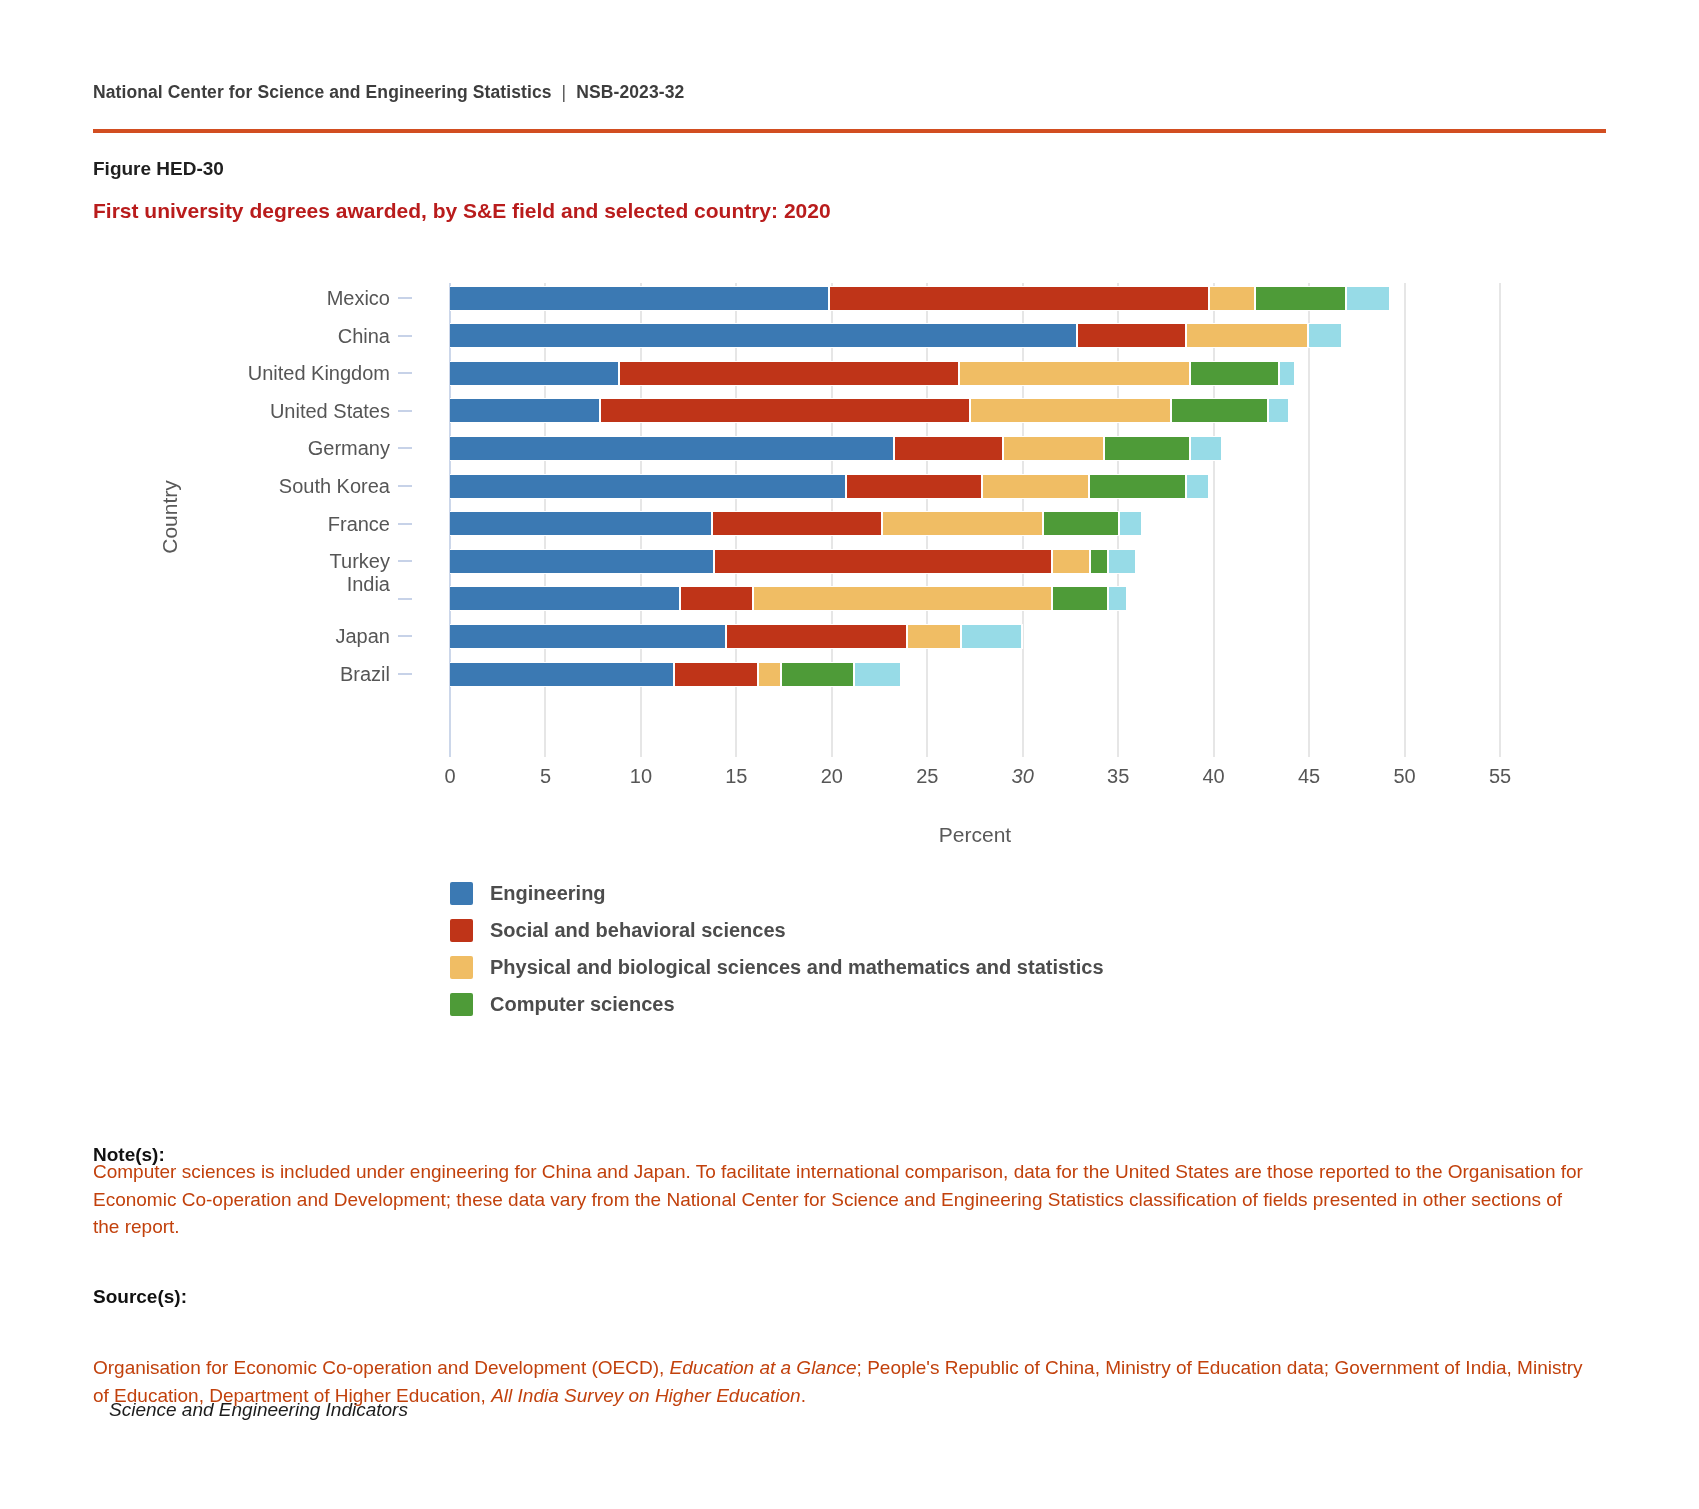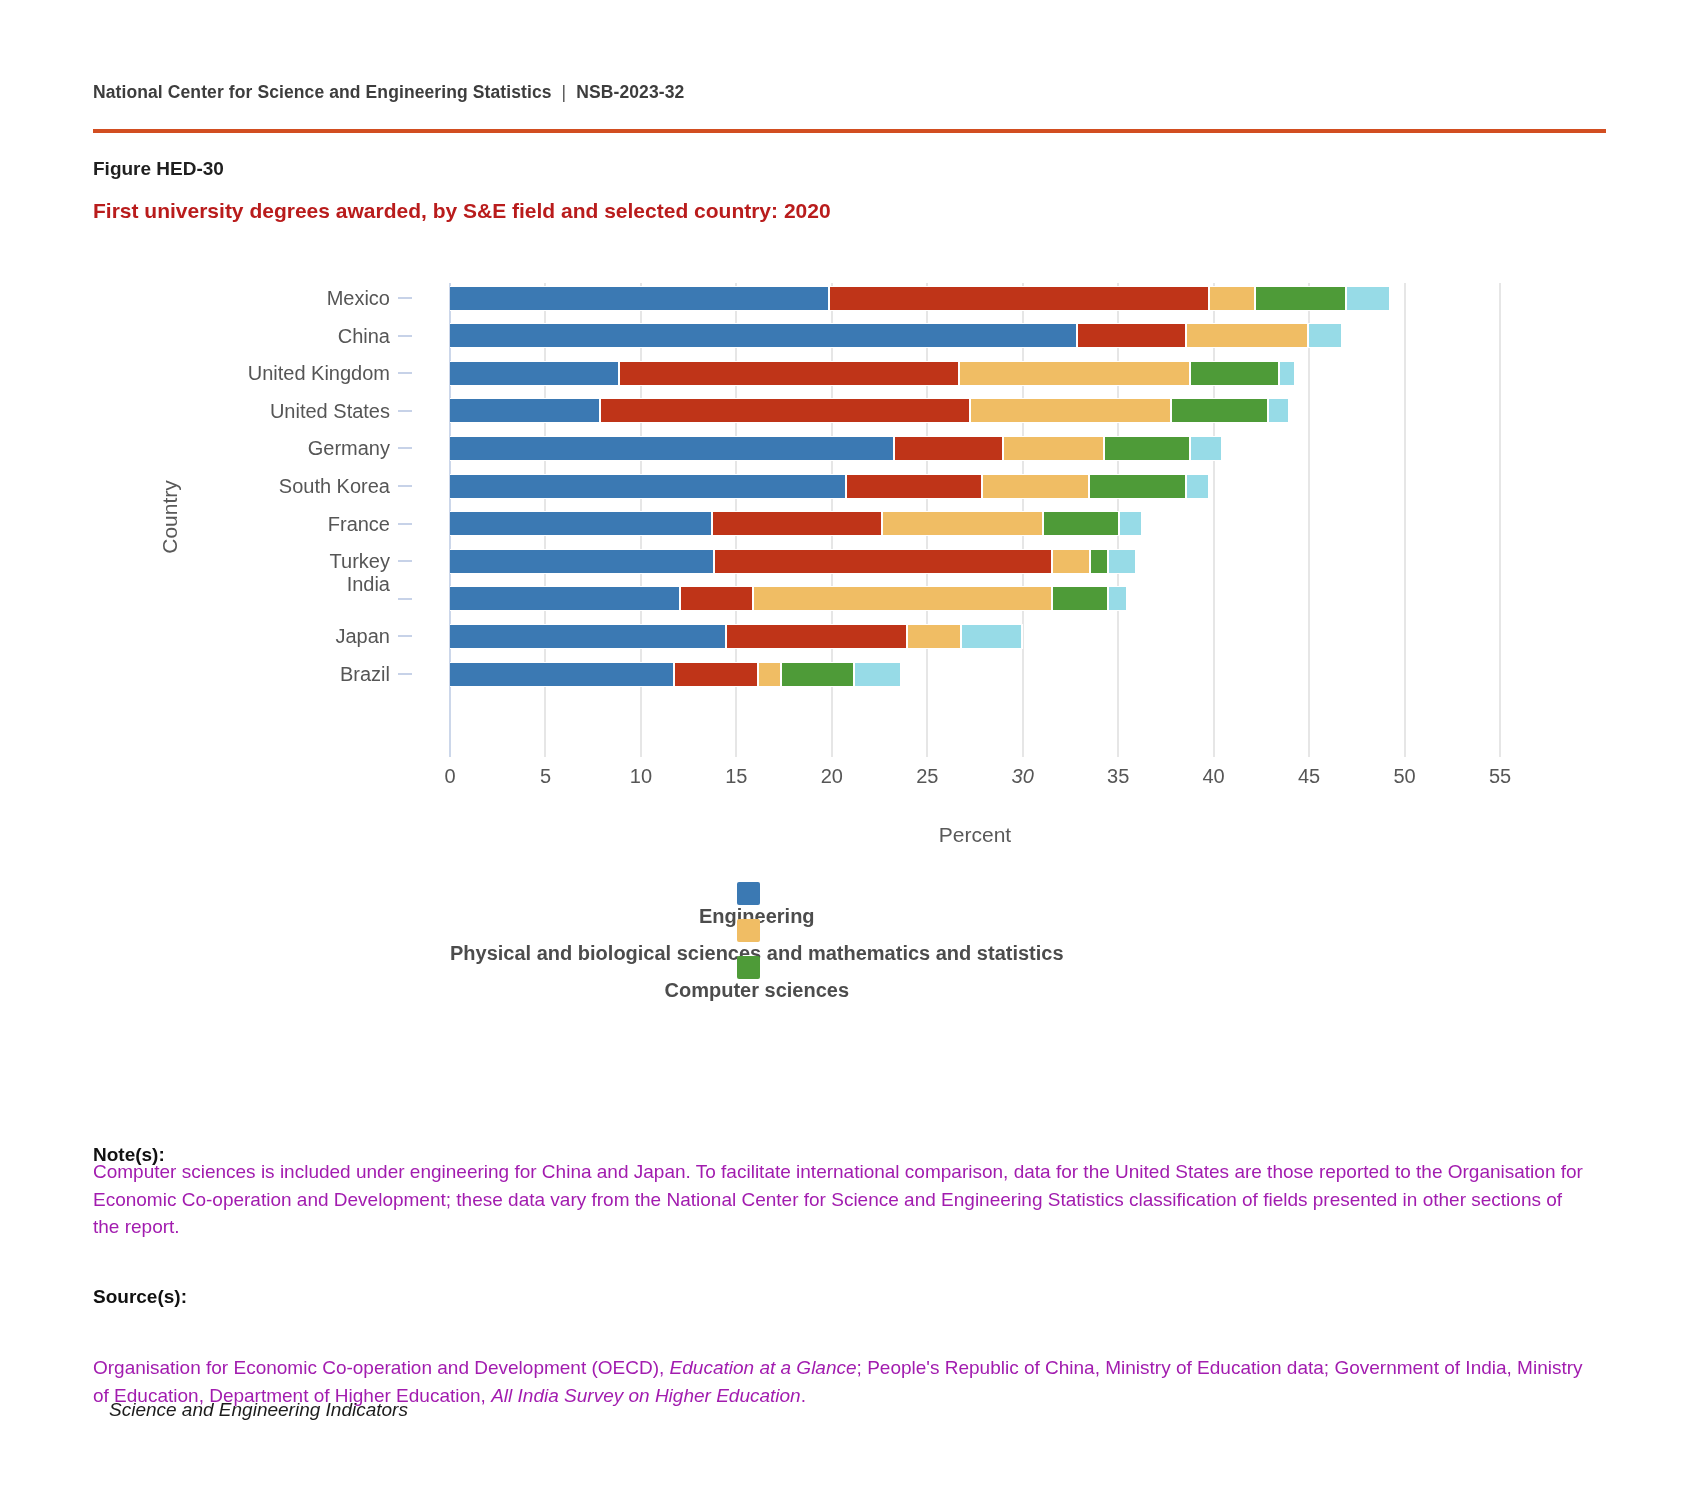--- a/index.html
+++ b/index.html
@@ -17,26 +17,26 @@
   .gridline{position:absolute;top:0;height:474px;width:2px;background:#e6e6e6;}
   .gridline.axis{background:#ccd7ea;}
   .country-label{position:absolute;left:-360px;width:300px;text-align:right;font-size:20px;color:#565656;line-height:26px;white-space:nowrap;}
   .tick-dash{position:absolute;left:-52px;width:14px;height:2px;background:#c7d2e8;}
   .bar-seg{position:absolute;height:25px;box-sizing:border-box;border-right:2px solid #ffffff;border-top:1px solid #ffffff;border-bottom:1px solid #ffffff;}
   .x-tick{position:absolute;top:482px;width:70px;text-align:center;font-size:20px;color:#565656;}
   .x-title{position:absolute;top:540px;left:0;width:100%;text-align:center;font-size:21px;color:#595959;}
   .y-title{position:absolute;left:70px;top:505px;width:200px;text-align:center;font-size:21px;color:#595959;transform:rotate(-90deg);}
 
   .legend{position:absolute;left:450px;top:882px;}
-  .legend-item{display:flex;align-items:center;height:23px;margin-bottom:14px;flex-direction:column;}
+  .legend-item{display:flex;align-items:center;height:23px;margin-bottom:14px;}
   .legend-swatch{width:23px;height:23px;border-radius:2px;margin-right:17px;flex:0 0 auto;}
   .legend-label{font-size:20px;font-weight:bold;color:#4c4c4c;white-space:nowrap;}
 
   .notes-heading{position:absolute;left:93px;font-size:19px;font-weight:bold;color:#111;}
-  .notes-body{position:absolute;left:93px;margin:0;width:1490px;font-size:19px;color:#a21caf;line-height:27.5px;}
+  .notes-body{position:absolute;left:93px;margin:0;width:1490px;font-size:19px;color:#c2410c;line-height:27.5px;}
   .sei-footer{position:absolute;left:93px;top:1383px;margin:16px;font-size:19px;font-style:italic;color:#1c1c1c;}
 </style>
 </head>
 <body>
 
 <div class="page">
 
   <div class="report-header">
     <span>National Center for Science and Engineering Statistics</span><span class="sep">|</span><span>NSB-2023-32</span>
   </div>
@@ -150,20 +150,24 @@
       <div class="bar-seg" title="Brazil — Computer sciences: 3.8%" style="left: 332.182px; width: 72.5455px; top: 378.5px; background: rgb(78, 155, 56);"></div>
       <div class="bar-seg" title="Brazil — Agricultural sciences: 2.5%" style="left: 404.727px; width: 47.7273px; top: 378.5px; background: rgb(151, 219, 231);"></div>
     </div>
 
   <div class="legend" id="legend">
       <div class="legend-item">
         <div class="legend-swatch" style="background: rgb(59, 121, 179);"></div>
         <div class="legend-label">Engineering</div>
       </div>
       <div class="legend-item">
+        <div class="legend-swatch" style="background: rgb(191, 52, 24);"></div>
+        <div class="legend-label">Social and behavioral sciences</div>
+      </div>
+      <div class="legend-item">
         <div class="legend-swatch" style="background: rgb(240, 189, 100);"></div>
         <div class="legend-label">Physical and biological sciences and mathematics and statistics</div>
       </div>
       <div class="legend-item">
         <div class="legend-swatch" style="background: rgb(78, 155, 56);"></div>
         <div class="legend-label">Computer sciences</div>
       </div>
     </div>
 
   <div class="notes-heading" style="top:1144px">Note(s):</div>

